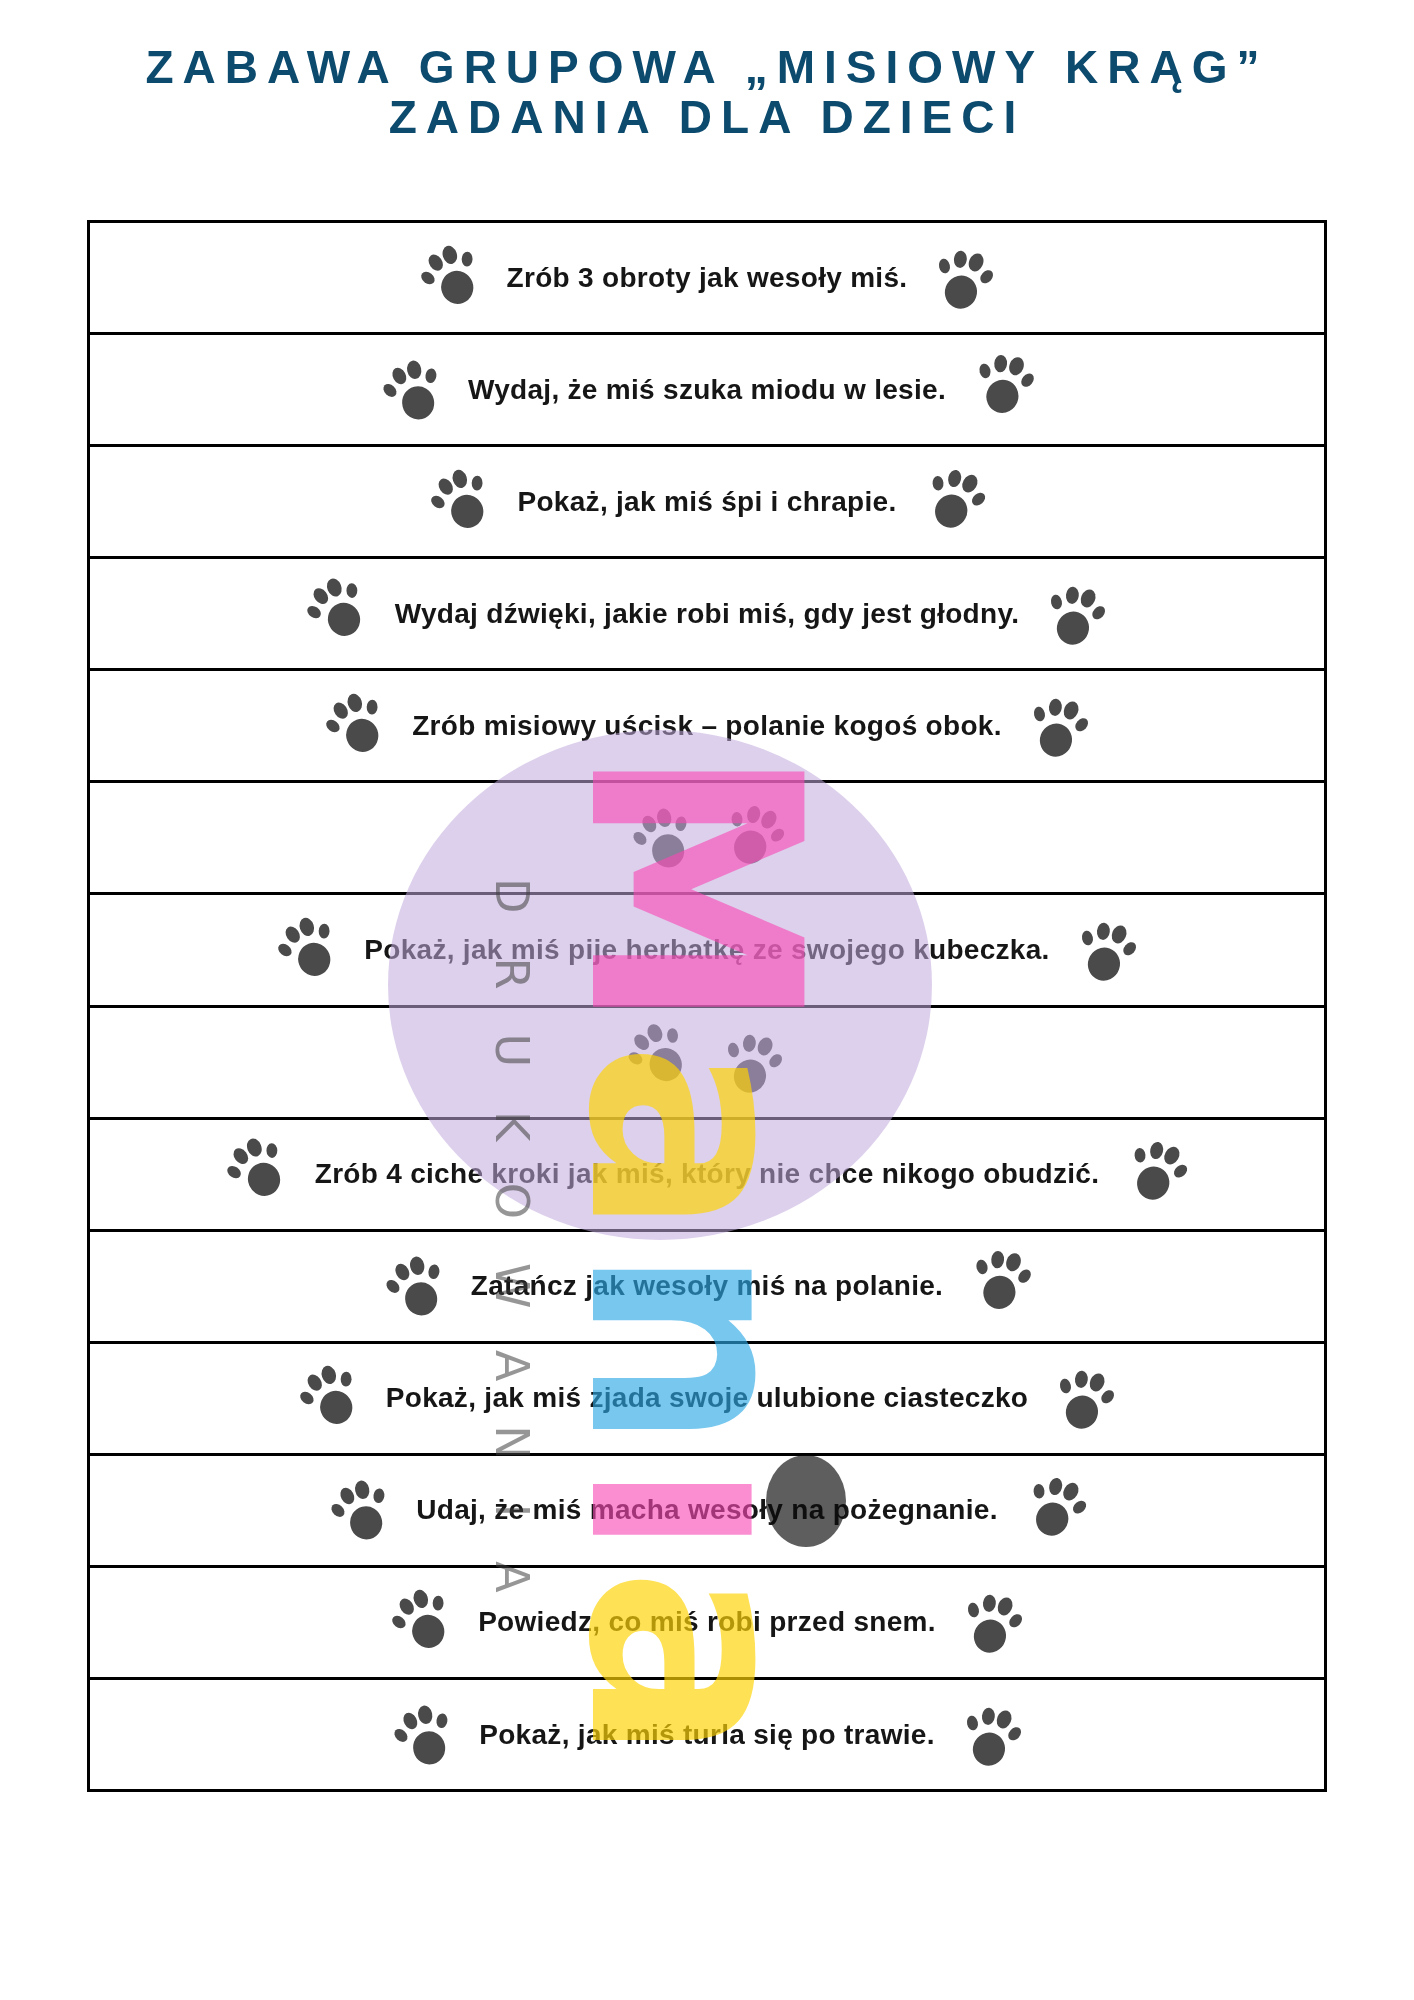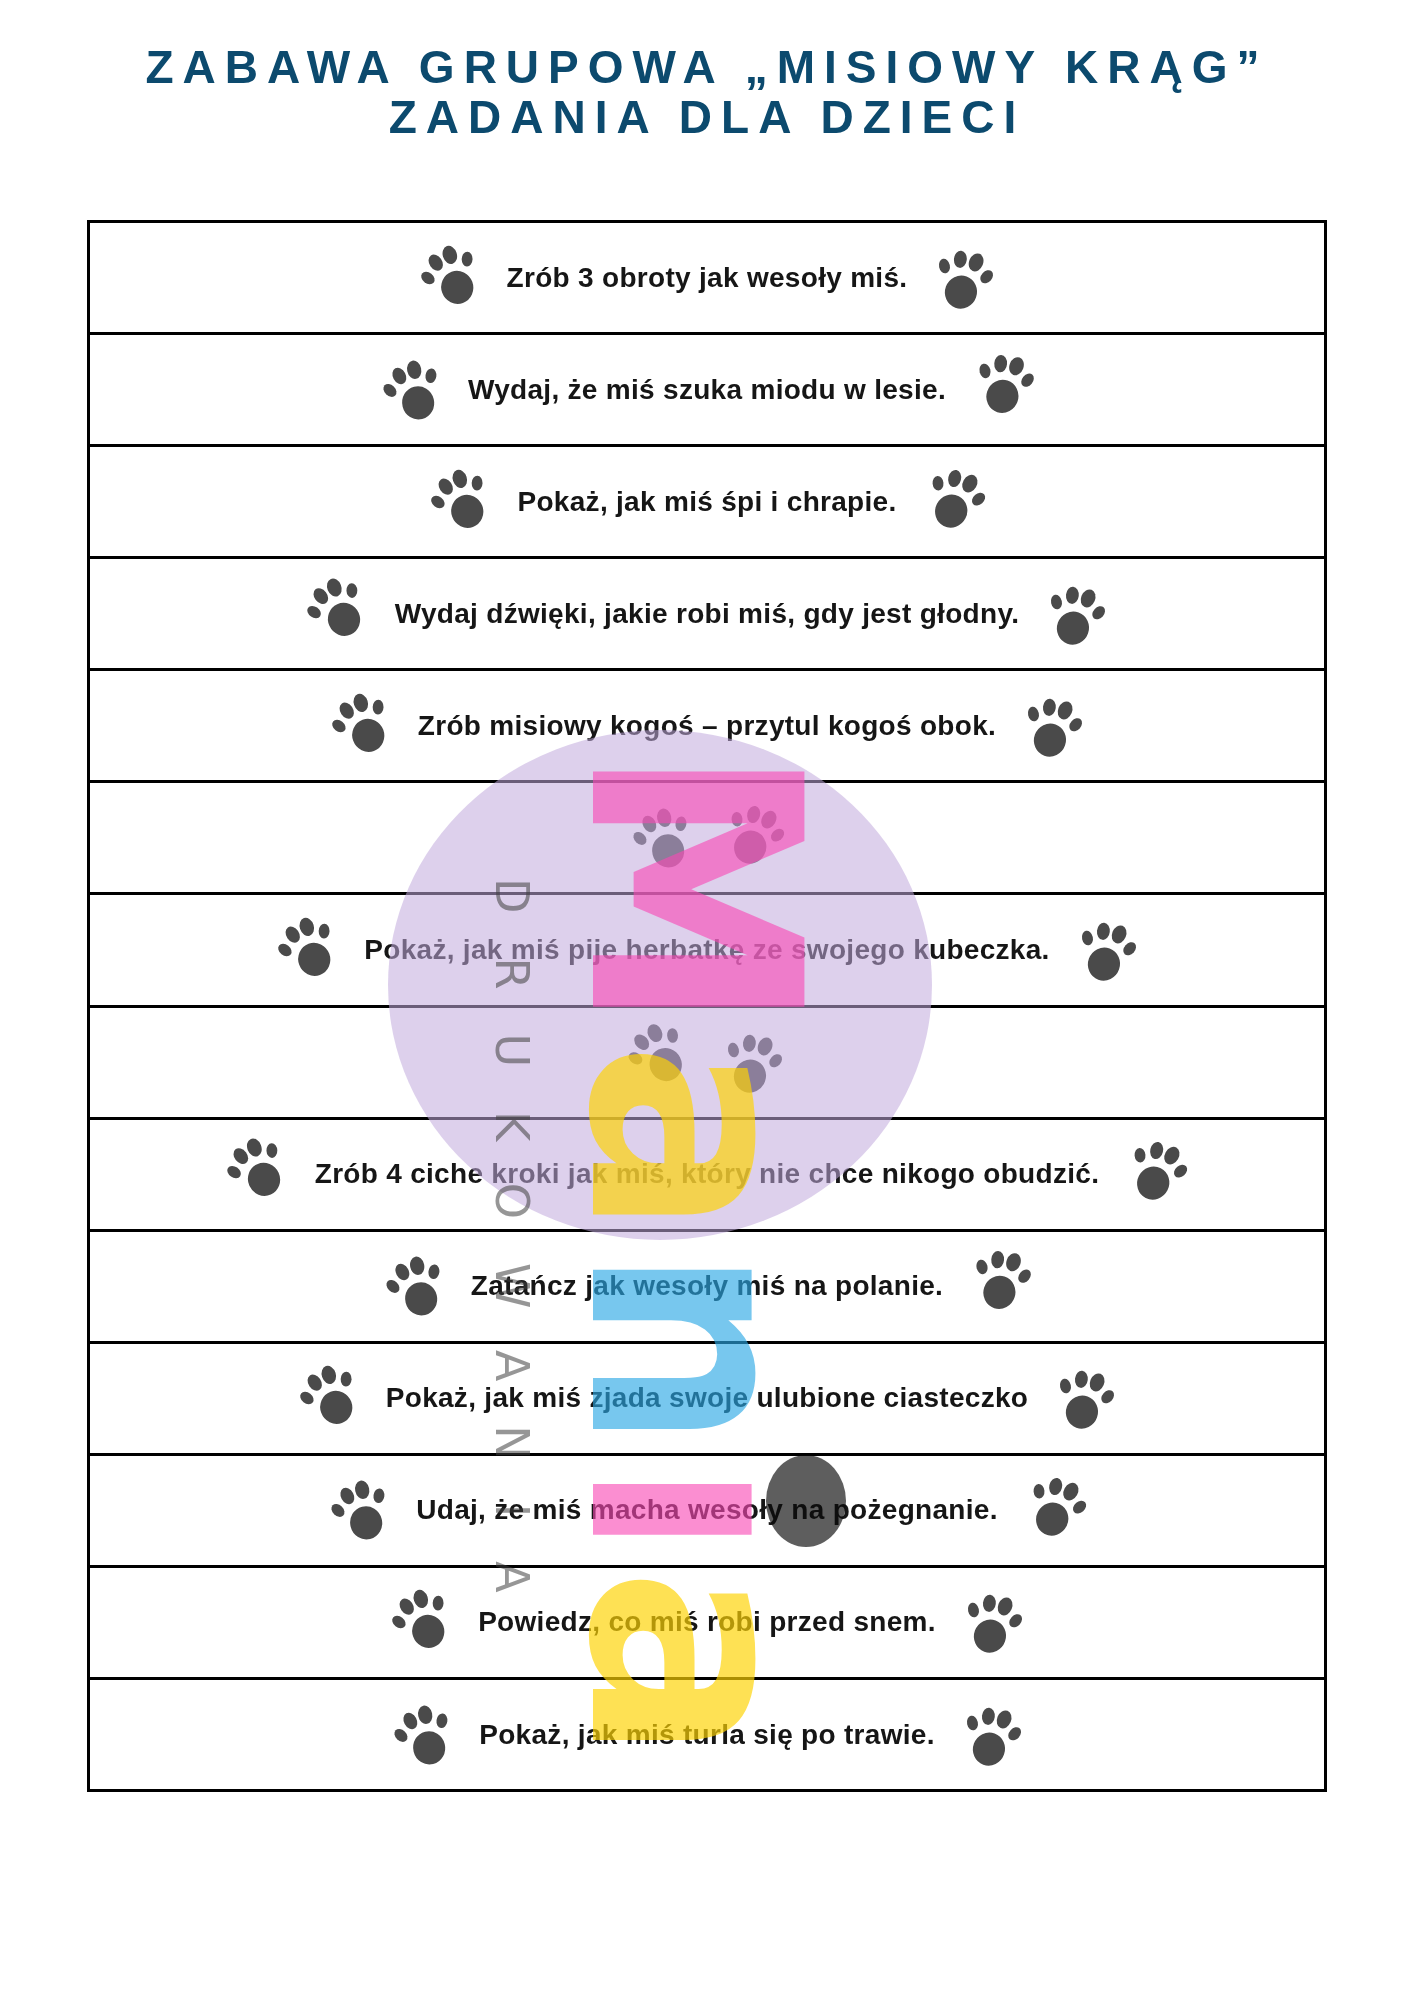--- a/index.html
+++ b/index.html
@@ -104,21 +104,21 @@
       </svg>
     <div class="task">Wydaj dźwięki, jakie robi miś, gdy jest głodny.</div>
     <svg class="paw paw-r" viewBox="0 0 100 100">
         <use href="#paw-shape"></use>
       </svg>
   </div>
   <div class="row">
     <svg class="paw paw-l" viewBox="0 0 100 100">
         <use href="#paw-shape"></use>
       </svg>
-    <div class="task">Zrób misiowy kogoś – przytul kogoś obok.</div>
+    <div class="task">Zrób misiowy uścisk – polanie kogoś obok.</div>
     <svg class="paw paw-r" viewBox="0 0 100 100">
         <use href="#paw-shape"></use>
       </svg>
   </div>
   <div class="row">
     <svg class="paw paw-l" viewBox="0 0 100 100">
         <use href="#paw-shape"></use>
       </svg>
     <svg class="paw paw-r" viewBox="0 0 100 100">
         <use href="#paw-shape"></use>

